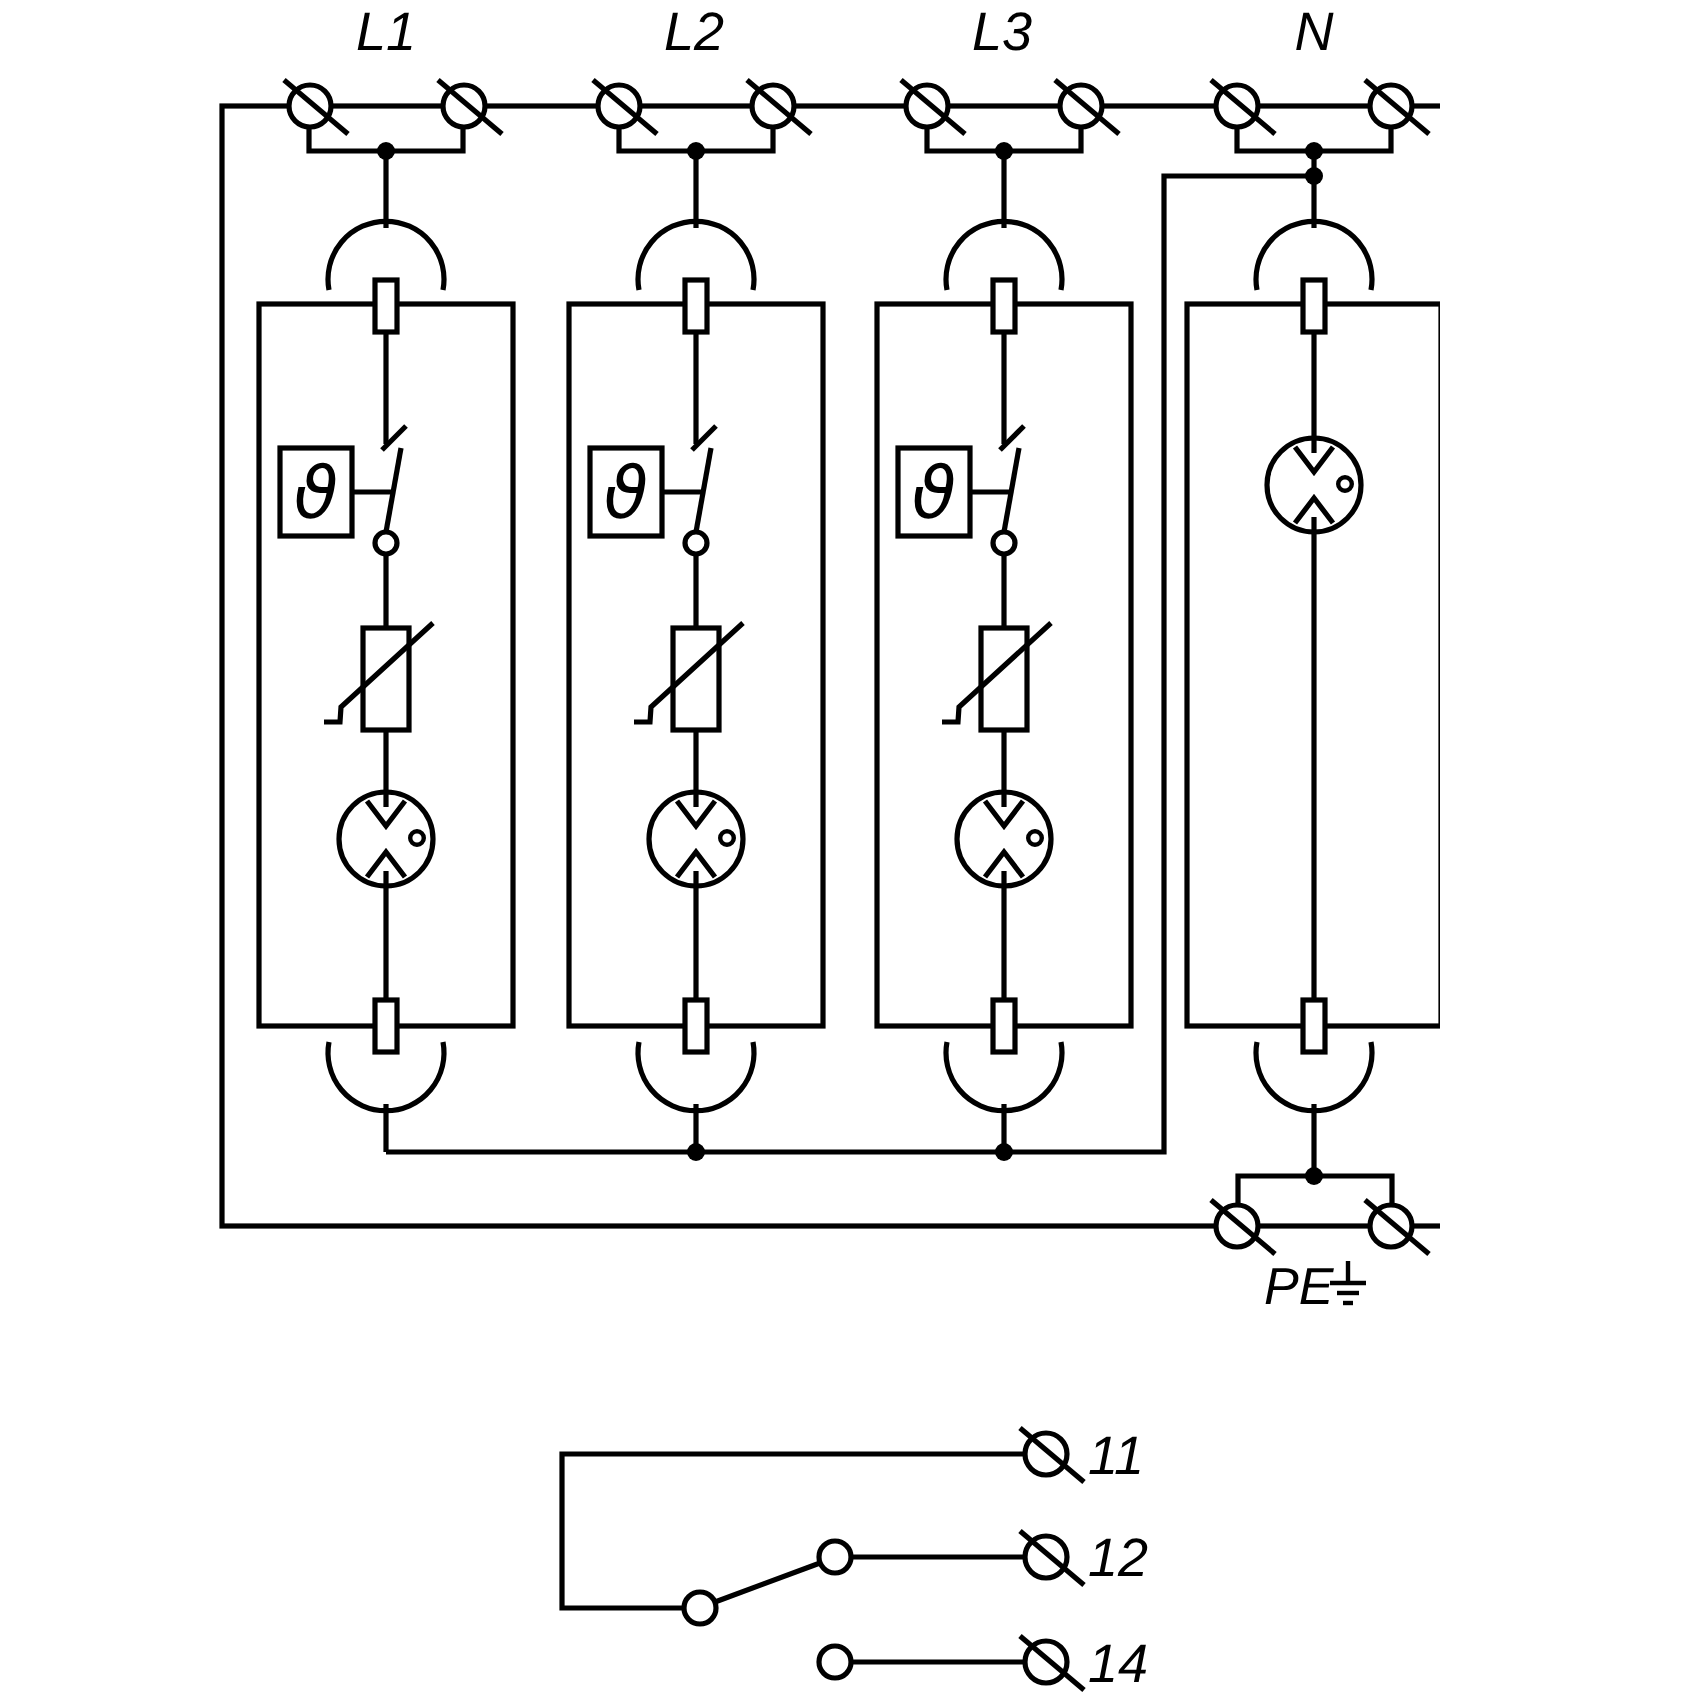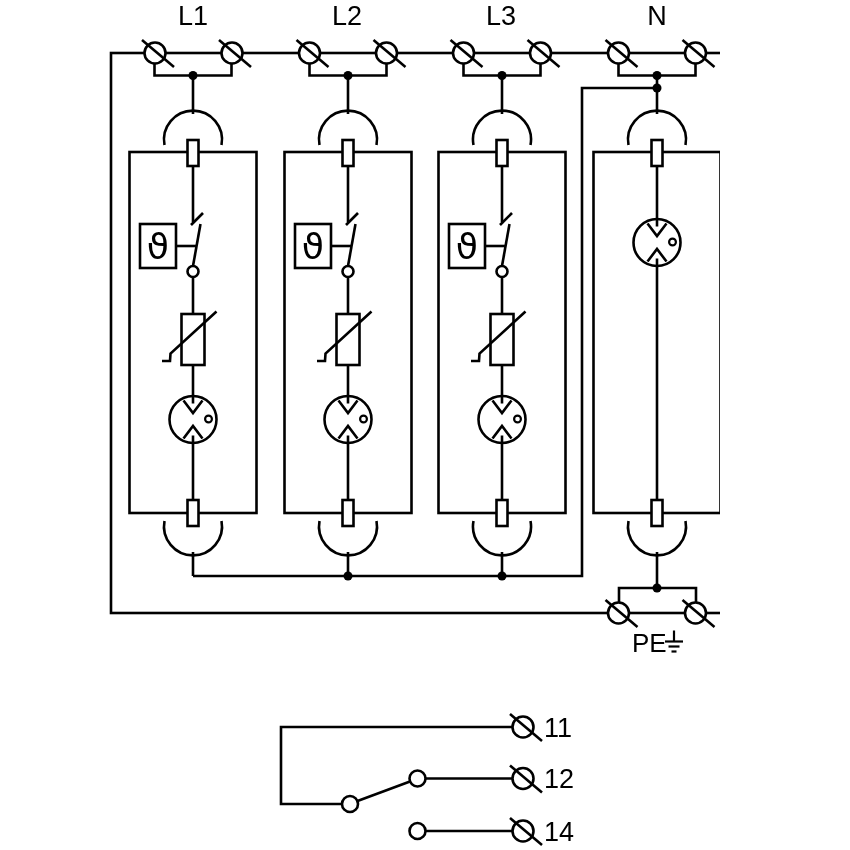--- a/index.html
+++ b/index.html
@@ -1,16 +1,16 @@
 <!DOCTYPE html>
 <html><head>
 <meta charset="utf-8">
 <style>
   html,body{margin:0;padding:0;background:#ffffff;}
-  .page{width:720px;height:850px;background:#ffffff;position:relative;overflow:hidden;}
+  .page{width:720px;height:850px;background:#ffffff;position:relative;overflow:hidden;font-style:italic;}
   svg{display:block;}
   .ln{fill:none;stroke:#000000;stroke-width:2.6;stroke-linecap:butt;stroke-linejoin:miter;}
   .ln2{fill:none;stroke:#000000;stroke-width:2.2;}
   .fw{fill:#ffffff;stroke:#000000;stroke-width:2.6;}
   .dot{fill:#000000;stroke:none;}
   .txt{font-family:"Liberation Sans","DejaVu Sans",sans-serif;fill:#000000;}
   .lbl{font-size:27px;text-anchor:middle;}
   .pe{font-size:26px;text-anchor:start;}
   .aux{font-size:27px;text-anchor:start;}
   .theta{font-size:36px;text-anchor:middle;font-family:"DejaVu Sans",sans-serif;}

